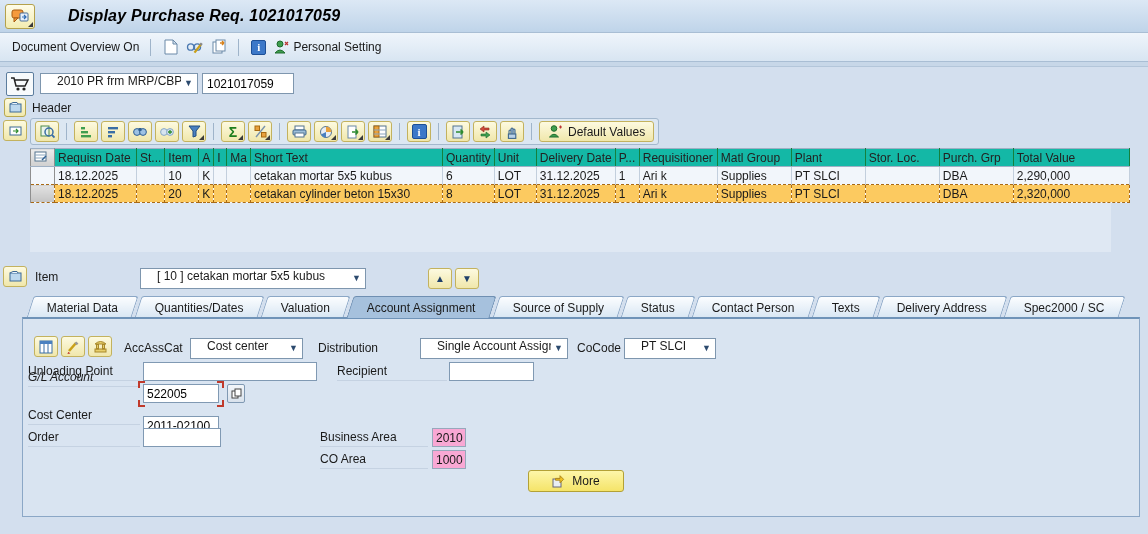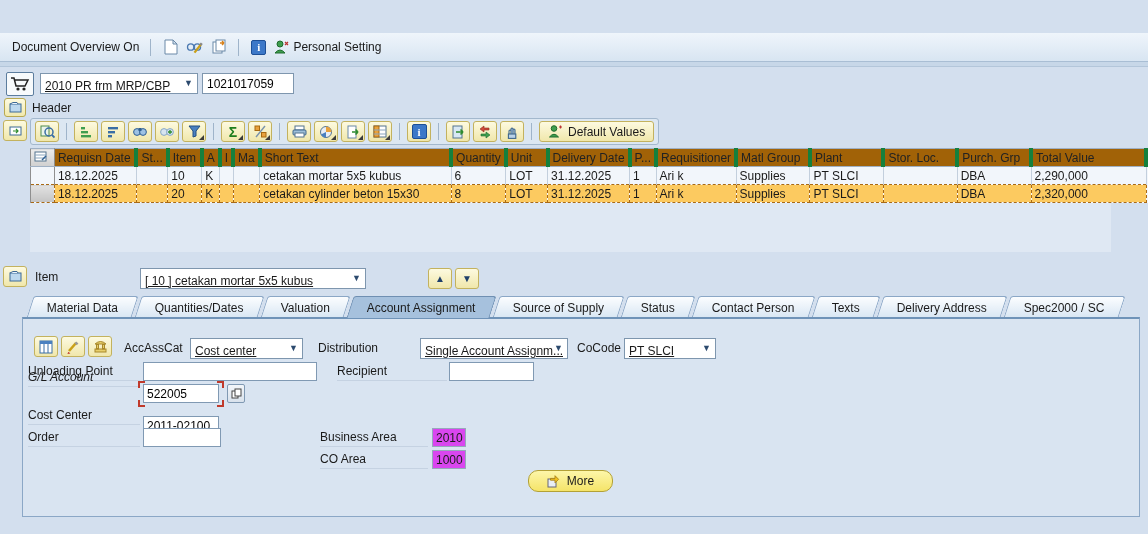--- a/index.html
+++ b/index.html
@@ -24,22 +24,22 @@
     display:flex; align-items:center; padding-left:12px; gap:7px; }
   .vsep { width:1px; height:17px; background:#9fb4ca; margin:0 4px; }
   .flatbtn { display:flex; align-items:center; gap:4px; cursor:default; }
   .icon16 { width:17px; height:17px; display:inline-flex; align-items:center; justify-content:center; }
   .splitband { position:absolute; left:0; top:62px; width:1148px; height:5px; background:#c7d7e8; border-bottom:1px solid #b3c6da; }
 
   
   .cart-btn { position:absolute; left:6px; top:72px; width:28px; height:24px;
     background:#f7fafc; border:1px solid #5c7d9e; border-radius:2px;
     display:flex; align-items:center; justify-content:center; }
-  .ddbox { background:#fff; border:1px solid #7e96ae; height:21px; display:flex; align-items:flex-end;
-    padding:0 4px; position:relative;text-decoration:underline; }
+  .ddbox { background:#fff; border:1px solid #7e96ae; height:21px; display:flex; align-items:flex-start;
+    padding:0 16px; position:relative; }
   .ddbox .dd-arrow { position:absolute; right:4px; top:4px; font-size:9px; color:#2c4a6e; }
   .ddbox .dd-text { padding-right:16px; white-space:nowrap; overflow:hidden; }
   #doctype-dd { position:absolute; left:40px; top:73px; width:158px; }
   #docnum-field { position:absolute; left:202px; top:73px; width:92px; height:21px;
     background:#fff; border:1px solid #7e96ae; padding:0 4px; font-family:"Liberation Sans",sans-serif; font-size:12px; }
 
   .sec-icon-btn { width:22px; height:19px; background:linear-gradient(#fdfae0,#f1e9ae);
     border:1px solid #b8a850; border-radius:3px; display:flex; align-items:center; justify-content:center; }
   #header-row { position:absolute; left:4px; top:98px; display:flex; align-items:center; gap:6px; }
 
@@ -55,22 +55,22 @@
   .info-sq { width:15px; height:15px; background:#3c78c8; border:1px solid #1d4f96; border-radius:2px;
     color:#fff; font-weight:bold; font-size:11px; font-family:"Liberation Serif",serif;
     display:flex; align-items:center; justify-content:center; }
 
   
   .alv-body-bg { position:absolute; left:30px; top:148px; width:1081px; height:104px; background:#dfe8f3; }
   table.alv { position:absolute; left:30px; top:148px; border-collapse:collapse; table-layout:fixed;
     background:#f2f6fb; font-size:12px; }
   table.alv th, table.alv td { height:18px; padding:0 3px; white-space:nowrap; overflow:hidden;
     border-right:1px solid #c3cfdd; font-weight:normal; text-align:left; }
-  table.alv thead th { background:#a16207; border-bottom:1px solid #9fb0c4; border-top:1px solid #9fb0c4;
-    border-right:4px solid #15803d; color:#222; }
+  table.alv thead th { background:#14b8a6; border-bottom:1px solid #9fb0c4; border-top:1px solid #9fb0c4;
+    border-right:1px solid #15803d; color:#222; }
   table.alv .selcol { background:linear-gradient(#ececec,#cfcfcf); border-right:1px solid #8f8f8f; border-left:1px solid #8f8f8f; }
   table.alv tr.normal td { background:#f2f6fb; }
   table.alv tr.selected td { background:#fcca60; border-right:1px dashed #a96a15;
     border-top:1px dashed #a96a15; border-bottom:1px dashed #a96a15; }
   table.alv tr.selected td.selcol { background:linear-gradient(#e2e2e2,#c4c4c4); }
   td.num, th.num { text-align:right; }
 
   
   #item-row { position:absolute; left:3px; top:266px; display:flex; align-items:center; }
   #item-dd { position:absolute; left:140px; top:268px; width:226px; }
@@ -87,38 +87,49 @@
   .tab > span { display:inline-block; transform:skewX(18deg); white-space:nowrap; }
   .tab.active { background:#a6c1dd; border-color:#6f8fb2; z-index:3; }
   .tabpanel { position:absolute; left:22px; top:317px; width:1118px; height:200px;
     background:#d9e4f1; border:1px solid #8ba7c6; border-top:2px solid #6f93b8; }
 
   
   .abs { position:absolute; }
   .formlabel { color:#1a1a1a; border-bottom:1px solid #c5d2e2; padding-bottom:2px; }
   .field { background:#fff; border:1px solid #8099b3; height:19px; padding:0 3px;
     font-family:"Liberation Sans",sans-serif; font-size:12px; }
-  .field.ro { background:#d946ef; border:1px solid #97a8bc; color:#1a1a1a; display:flex; align-items:center; }
+  .field.ro { background:#f9a8d4; border:1px solid #97a8bc; color:#1a1a1a; display:flex; align-items:center; }
   .focus-frame { position:absolute; }
   .focus-frame i { position:absolute; width:7px; height:7px; border:0 solid #c0392b; }
   .focus-frame i.tl { left:0; top:0; border-left-width:2px; border-top-width:2px; }
   .focus-frame i.tr { right:0; top:0; border-right-width:2px; border-top-width:2px; }
   .focus-frame i.bl { left:0; bottom:0; border-left-width:2px; border-bottom-width:2px; }
   .focus-frame i.br { right:0; bottom:0; border-right-width:2px; border-bottom-width:2px; }
   .small-btn { background:linear-gradient(#f2f5f9,#d9e2ec); border:1px solid #8099b3; border-radius:2px;
     display:flex; align-items:center; justify-content:center; }
-  #more-btn { position:absolute; left:528px; top:470px; width:85px; height:22px;
-    background:linear-gradient(#fdf6a9,#f5e469); border:1px solid #b3a136; border-radius:10px;
+  #more-btn { position:absolute; left:528px; top:470px; width:96px; height:22px;
+    background:linear-gradient(#fdf6a9,#f5e469); border:1px solid #b3a136; border-radius:3px;
     display:flex; align-items:center; justify-content:center; gap:6px; }
 </style>
 </head>
 <body>
 
 <div id="screen">
 
+  <div class="titlebar">
+    <div class="tx-btn menu-corner">
+      <svg width="18" height="14" viewBox="0 0 18 14">
+        <rect x="1" y="1" width="11" height="8" rx="2" fill="#f59a3c" stroke="#a85a10"></rect>
+        <path d="M3 9 L3 13 L7 9 Z" fill="#f59a3c" stroke="#a85a10"></path>
+        <rect x="9" y="4" width="8" height="8" rx="1" fill="#e8f0fa" stroke="#4a6f98"></rect>
+        <path d="M11 8 h4 M13 6 l2 2 -2 2" stroke="#2d6cb5" fill="none" stroke-width="1.2"></path>
+      </svg>
+    </div>
+    <div class="page-title">Display Purchase Req. 1021017059</div>
+  </div>
 
   <div class="appbar">
     <span>Document Overview On</span>
     <span class="vsep"></span>
     <span class="icon16">
       <svg width="14" height="16" viewBox="0 0 14 16">
           <path d="M1 1 h8 l4 4 v10 h-12 z" fill="#fff" stroke="#6a89a8"></path>
           <path d="M9 1 l4 4 h-4 z" fill="#d8e4f0" stroke="#6a89a8"></path>
         </svg>
     </span>

